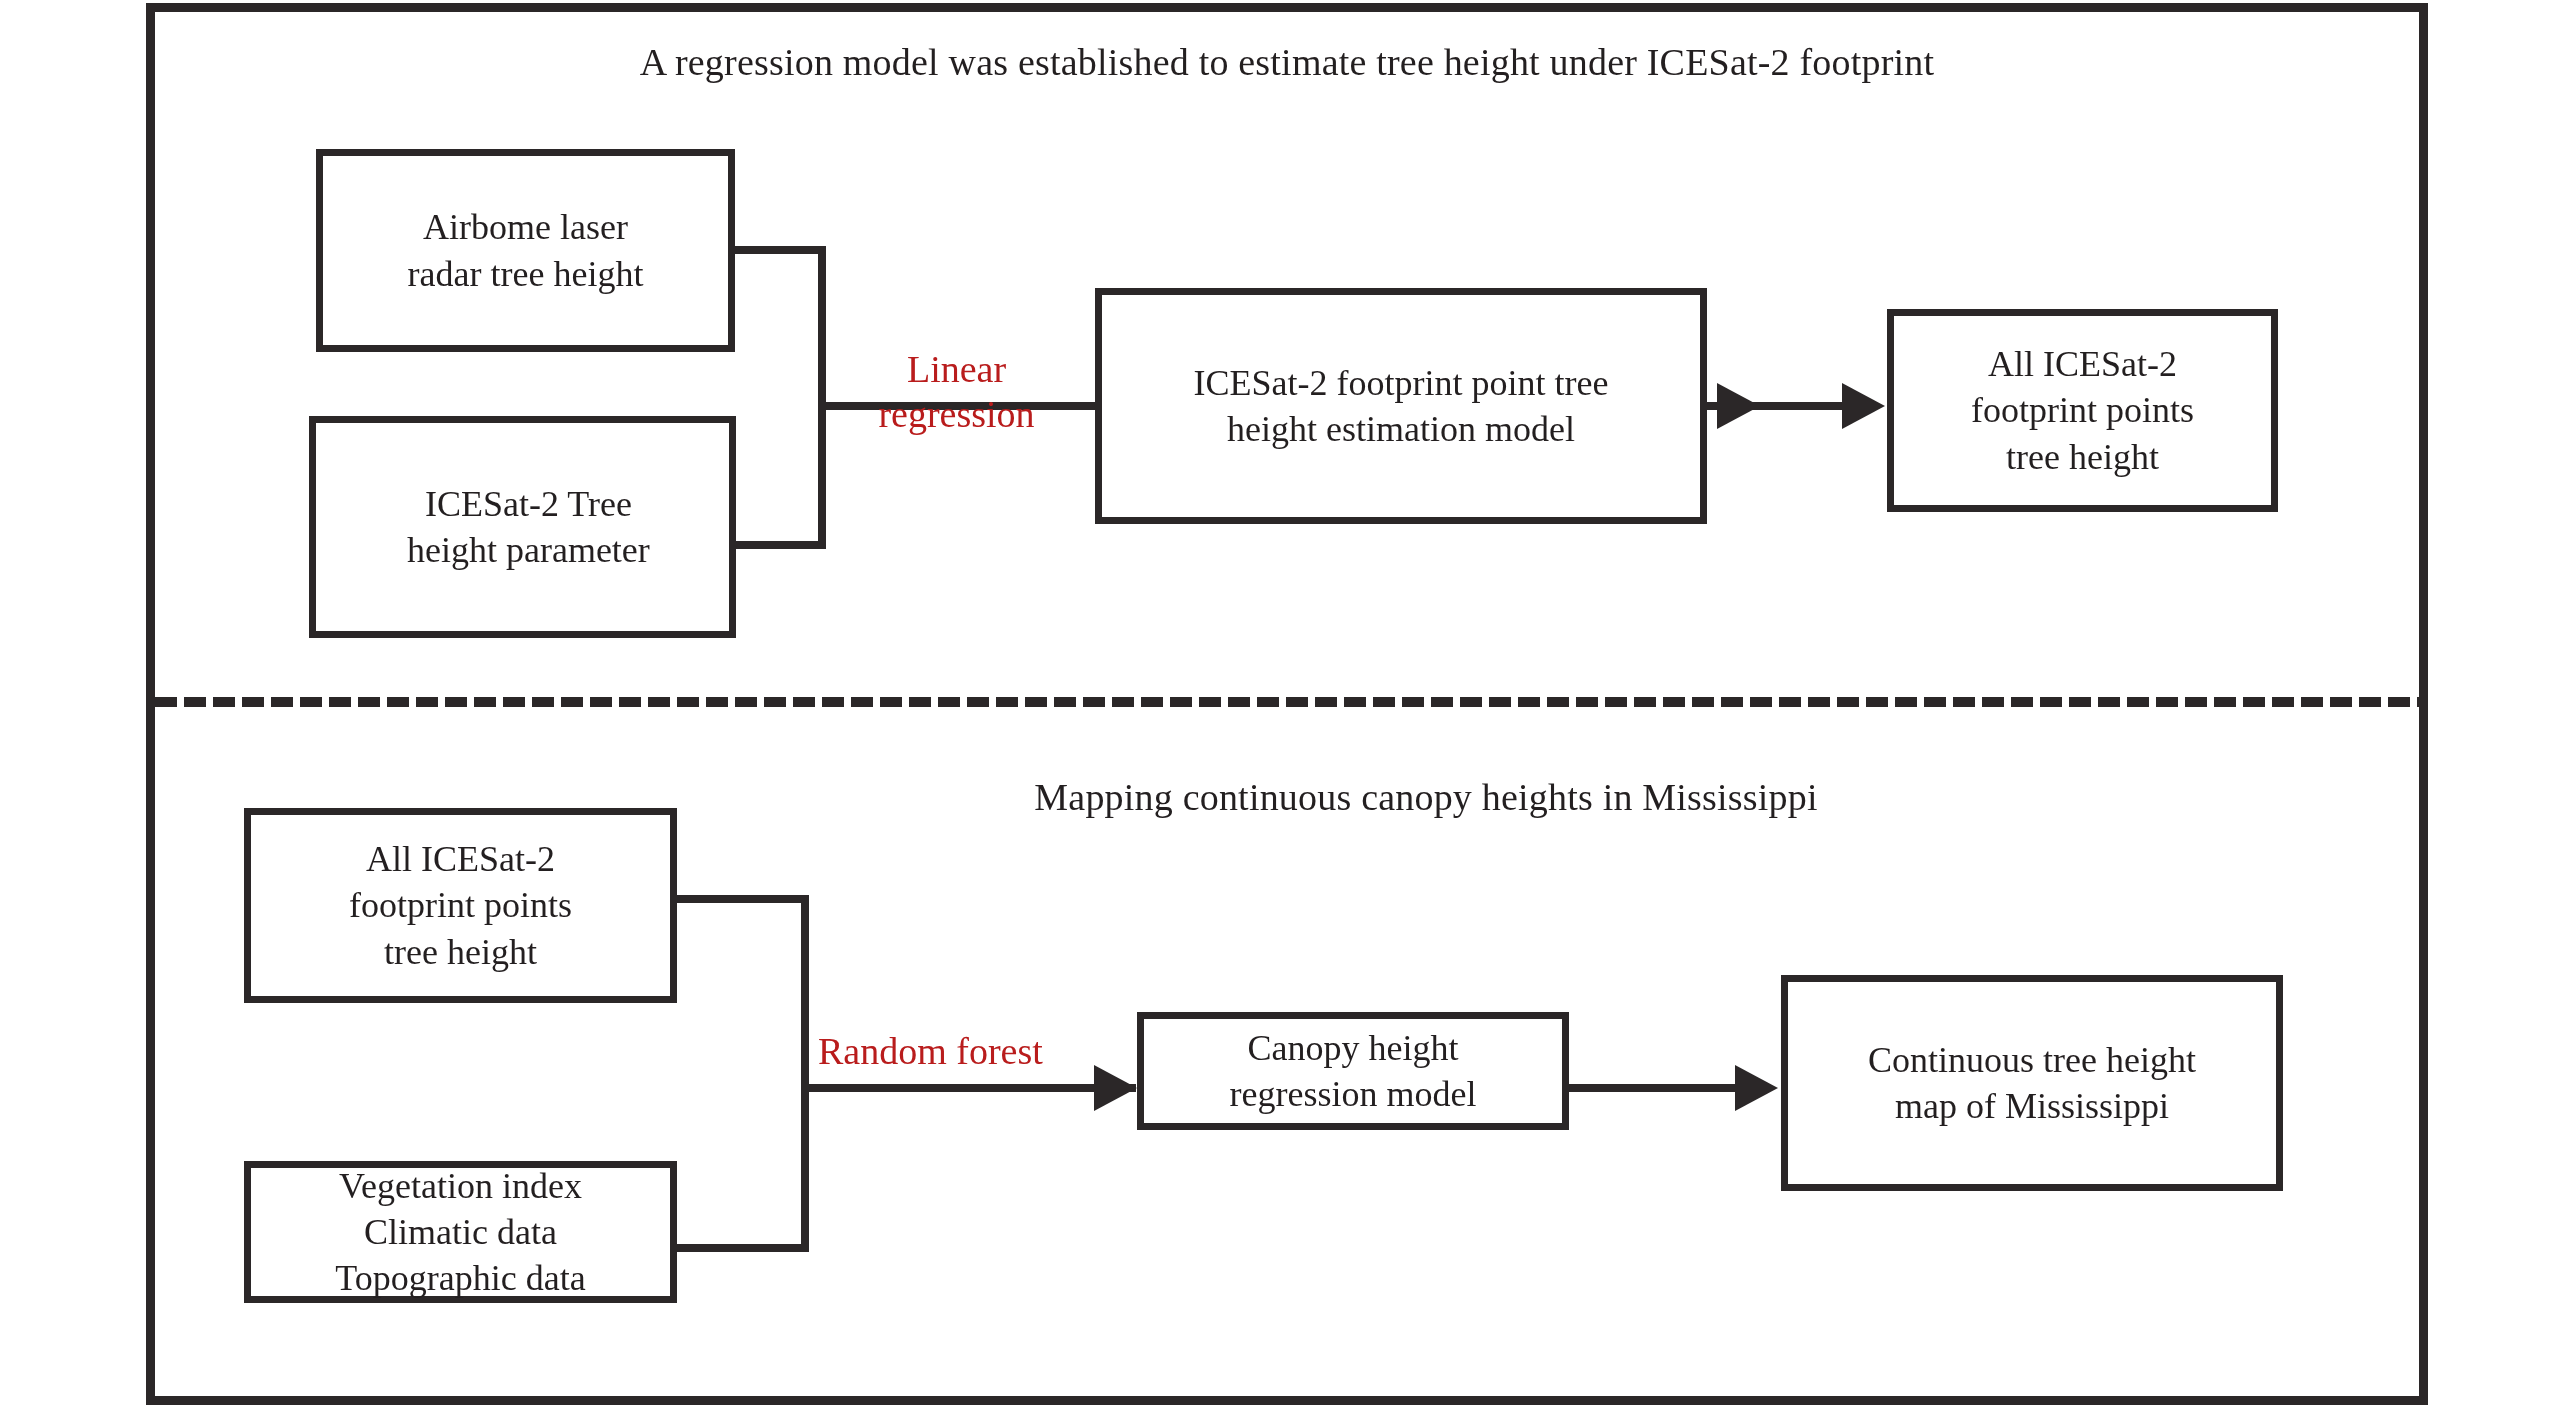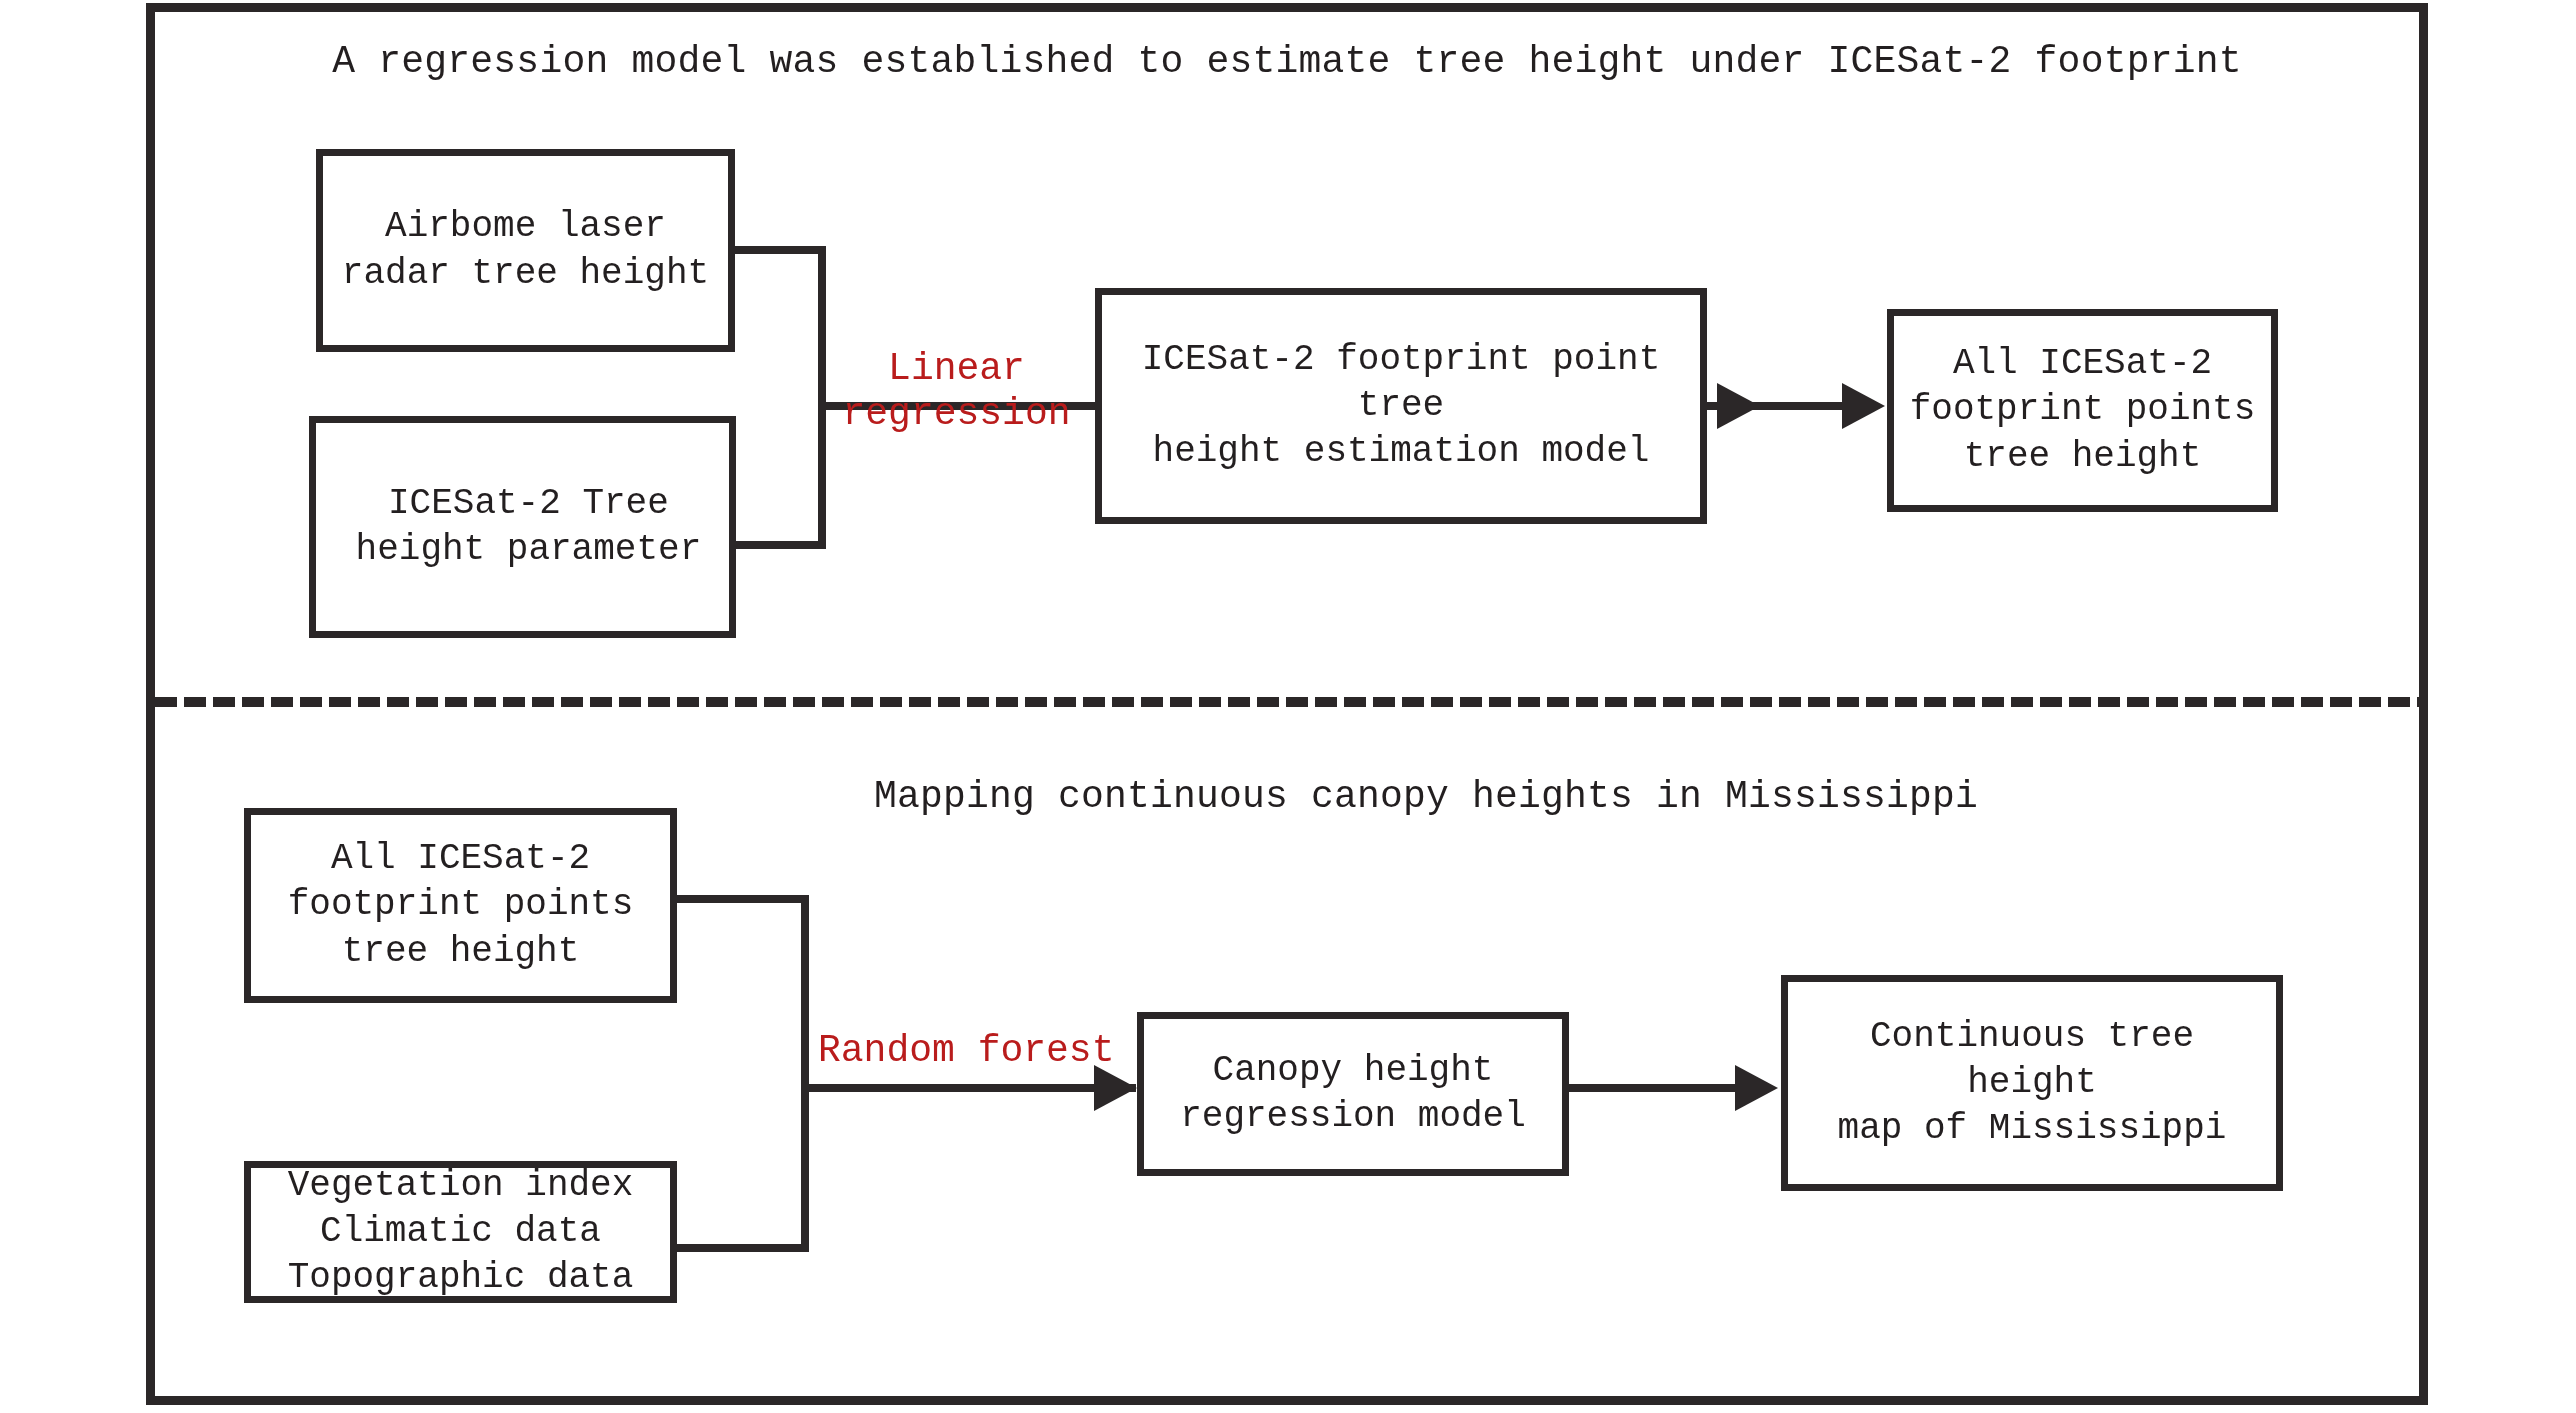--- a/index.html
+++ b/index.html
@@ -5,21 +5,21 @@
   html, body {
     margin: 0;
     padding: 0;
     background: #ffffff;
   }
   #stage {
     position: relative;
     width: 2576px;
     height: 1413px;
     background: #ffffff;
-    font-family: Liberation Mono, monospace;
+    font-family: Liberation Serif, serif;
     color: #231f20;
     overflow: hidden;
   }
 
   
   #outer-frame {
     position: absolute;
     left: 146px;
     top: 2.5px;
     width: 2282px;
@@ -74,21 +74,21 @@
 
   
   #node-alr   { left: 316px;  top: 149px;  width: 419px;  height: 203px; }
   #node-is2th { left: 309px;  top: 416px;  width: 427px;  height: 222px; padding-left: 20px; }
   #node-model { left: 1095px; top: 288px;  width: 612px;  height: 236px; }
   #node-allfp { left: 1887px; top: 309px;  width: 391px;  height: 203px; }
 
   
   #node-allfp2 { left: 244px;  top: 808px;  width: 433px;  height: 195px; }
   #node-aux    { left: 244px;  top: 1161px; width: 433px;  height: 142px; }
-  #node-chrm   { left: 1137px; top: 1012px; width: 432px;  height: 164px; }
+  #node-chrm   { left: 1137px; top: 1012px; width: 432px;  height: 118px; }
   #node-cthm   { left: 1781px; top: 975px; width: 502px;  height: 216px; }
 
   
   .hline {
     position: absolute;
     height: 8.2px;
     background: #2b2728;
   }
   .vline {
     position: absolute;

